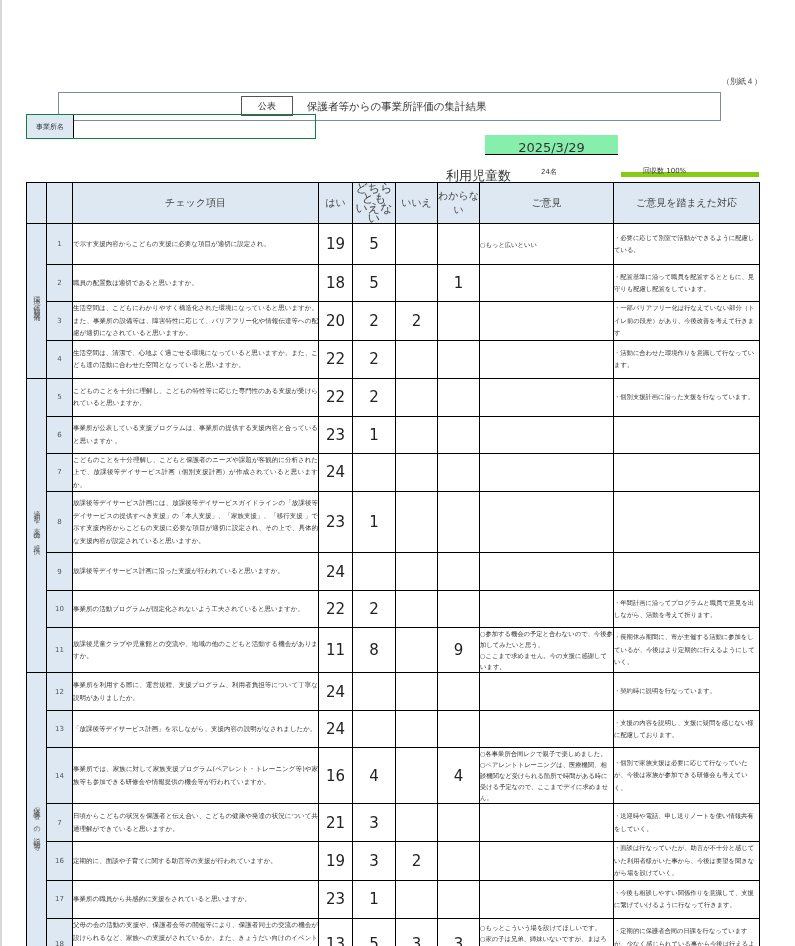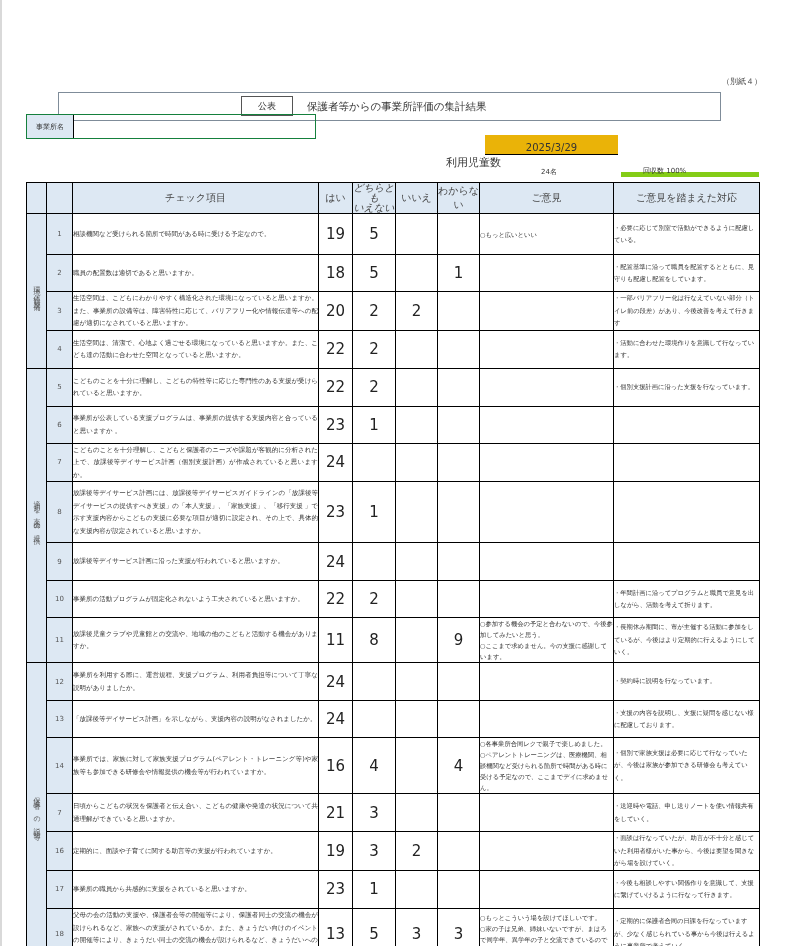--- a/index.html
+++ b/index.html
@@ -24,39 +24,39 @@
       border: 1px solid #15803d; box-sizing: border-box; display: flex;
     }
     .office-label {
       width: 46px; background: #dde8f3; border-right: 1px solid #000;
       font-size: 7px; display: flex; align-items: center; justify-content: center;
     }
     .office-name { flex: 1; font-size: 7px; display: flex; align-items: center; justify-content: center; }
     .pubdate-label { position: absolute; left: 453px; top: 136px; font-size: 7px; margin-left: 38px; }
     .pubdate-value {
       position: absolute; left: 485px; top: 135px; width: 133px; height: 19px;
-      border-bottom: 1px solid #000; font-size: 10px; text-align: center; line-height: 26px;
-      background: #eab308;
-    }
-    .users-label { position: absolute; left: 446px; top: 155px; font-size: 11px; }
+      border-bottom: 1px solid #000; font-size: 13px; text-align: center; line-height: 26px;
+      background: #86efac;
+    }
+    .users-label { position: absolute; left: 446px; top: 167px; font-size: 13px; }
     .users-value { position: absolute; left: 541px; top: 167px; font-size: 7px; }
     .collect {
       position: absolute; left: 621px; top: 163px; width: 138px; height: 14px;
       border-bottom: 5px solid #84cc16; font-size: 7px; line-height: 16px; padding-left: 22px; box-sizing: border-box;
     }
     table.main {
       position: absolute; left: 26px; top: 182px; width: 733px;
       border-collapse: collapse; table-layout: fixed;
     }
     table.main td, table.main th {
       border: 1px solid #000; padding: 0; box-sizing: border-box;
       font-weight: normal; vertical-align: middle;
     }
     th { background: #dde8f3; font-size: 10px; color: #444; height: 26px; }
-    th.small { font-size: 10px; line-height: 10px; font-style: italic; }
+    th.small { font-size: 12px; line-height: 10px; }
     td.cat {
       background: #dde8f3; font-size: 7px; text-align: center; color: #555;
       writing-mode: vertical-rl; text-orientation: upright; letter-spacing: 3px;
     }
     td.num { background: #dde8f3; font-size: 7px; text-align: center; color: #555; }
     td.q { font-size: 6.5px; line-height: 12.5px; padding: 1px 3px; color: #333; text-align: justify; }
     td.val { font-size: 15px; text-align: center; color: #222; }
     td.op { font-size: 6.3px; line-height: 11px; padding: 0 2px; color: #333; vertical-align: top; }
     td.res { font-size: 6.3px; line-height: 12.5px; padding: 0 3px; color: #333; vertical-align: middle; }
   </style>
@@ -105,21 +105,21 @@
       <th>いいえ</th>
       <th>わからない</th>
       <th>ご意見</th>
       <th>ご意見を踏まえた対応</th>
     </tr>
   </thead>
   <tbody id="tbody">
       <tr style="height: 41px;">
         <td class="cat" rowspan="4">環境・体制整備</td>
         <td class="num">1</td>
-        <td class="q">相談機関など受けられる箇所で時間がある時に受ける予定なので。</td>
+        <td class="q">で示す支援内容からこどもの支援に必要な項目が適切に設定され。</td>
         <td class="val">19</td>
         <td class="val">5</td>
         <td class="val"></td>
         <td class="val"></td>
         <td class="op" style="white-space: pre-line;">○もっと広いといい</td>
         <td class="res">・必要に応じて別室で活動ができるように配慮している。</td>
       </tr>
       <tr style="height: 37px;">
         <td class="num">2</td>
         <td class="q">職員の配置数は適切であると思いますか。</td>

